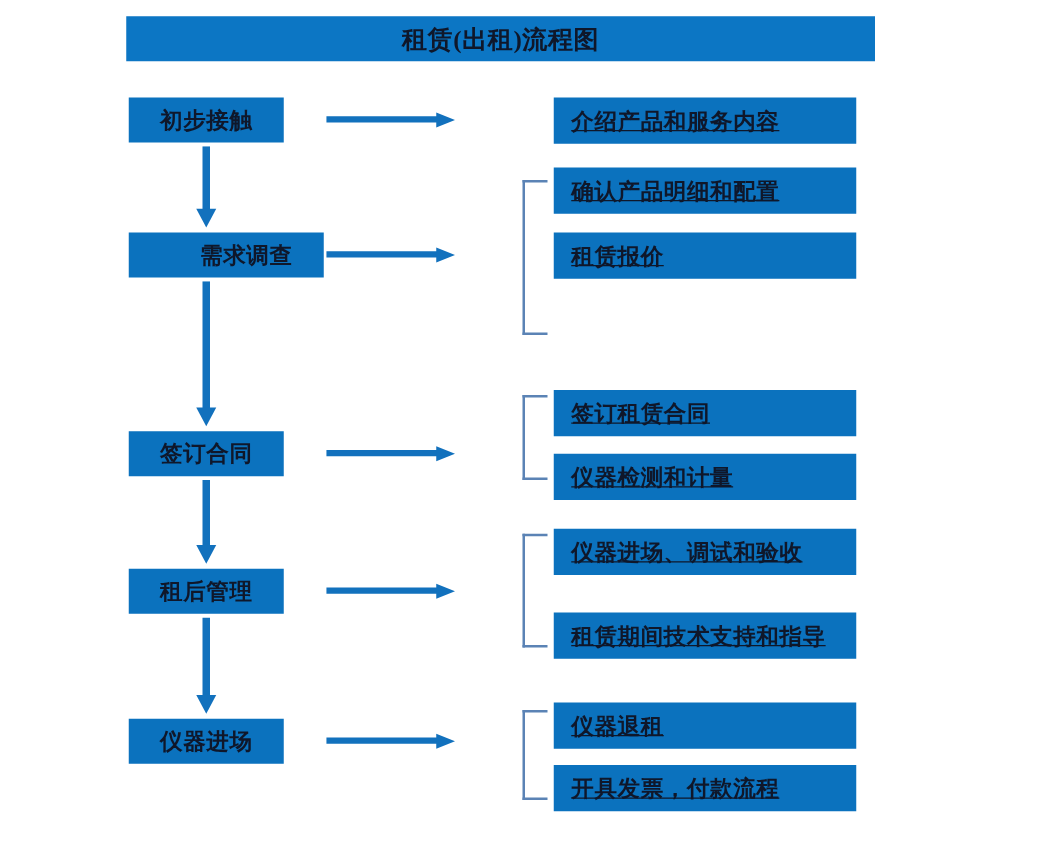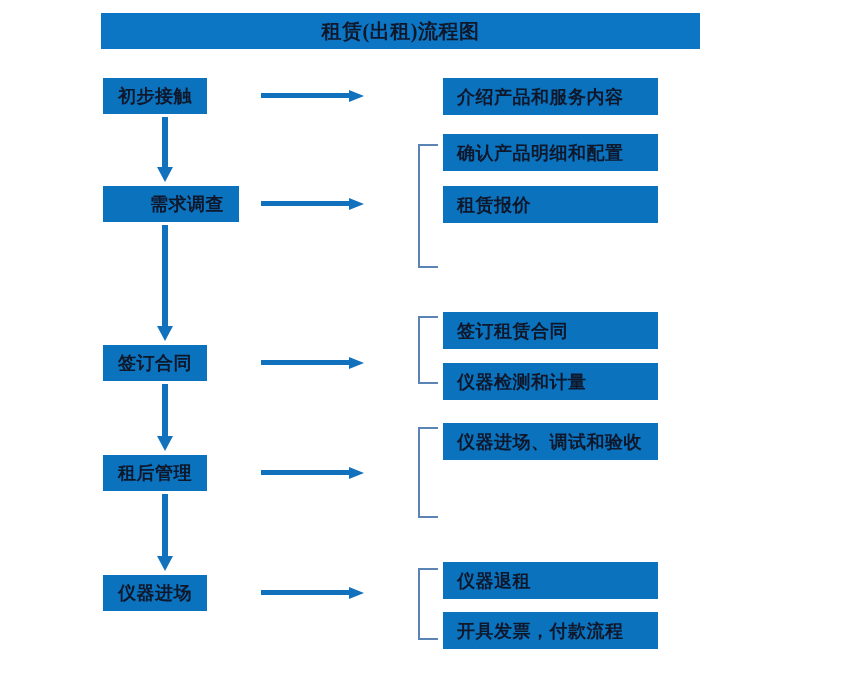--- a/index.html
+++ b/index.html
@@ -33,33 +33,34 @@
   .title-bar {
     left: 101px;
     top: 13px;
     width: 599px;
     height: 36px;
     background: #0c76c4;
     justify-content: center;
     font-size: 20px;
   }
   .stage-box {
-    width: 104px;
+    width: 124px;
     height: 36px;
     justify-content: center;
     font-size: 18px;
   }
   .detail-box {
     left: 443px;
-    width: 215px;
+    width: 242px;
     height: 37px;
     justify-content: flex-start;
     padding-left: 14px;
     box-sizing: border-box;
     font-size: 18px;
+    text-decoration: underline;
   }
   .v-arrow {
     position: absolute;
     width: 18px;
   }
   .h-arrow {
     position: absolute;
     height: 14px;
     width: 104px;
   }
@@ -149,18 +150,19 @@
 
   <div class="bar detail-box" style="top:186px;">租赁报价</div>
 
 
   <div class="bar detail-box" style="top:312px;">签订租赁合同</div>
 
   <div class="bar detail-box" style="top:363px;">仪器检测和计量</div>
 
   <div class="bar detail-box" style="top:423px;">仪器进场、调试和验收</div>
 
+  <div class="bar detail-box" style="top:490px;">租赁期间技术支持和指导</div>
 
   <div class="bar detail-box" style="top:562px;">仪器退租</div>
 
   <div class="bar detail-box" style="top:612px;">开具发票，付款流程</div>
 
 </div>
 
 </body></html>

